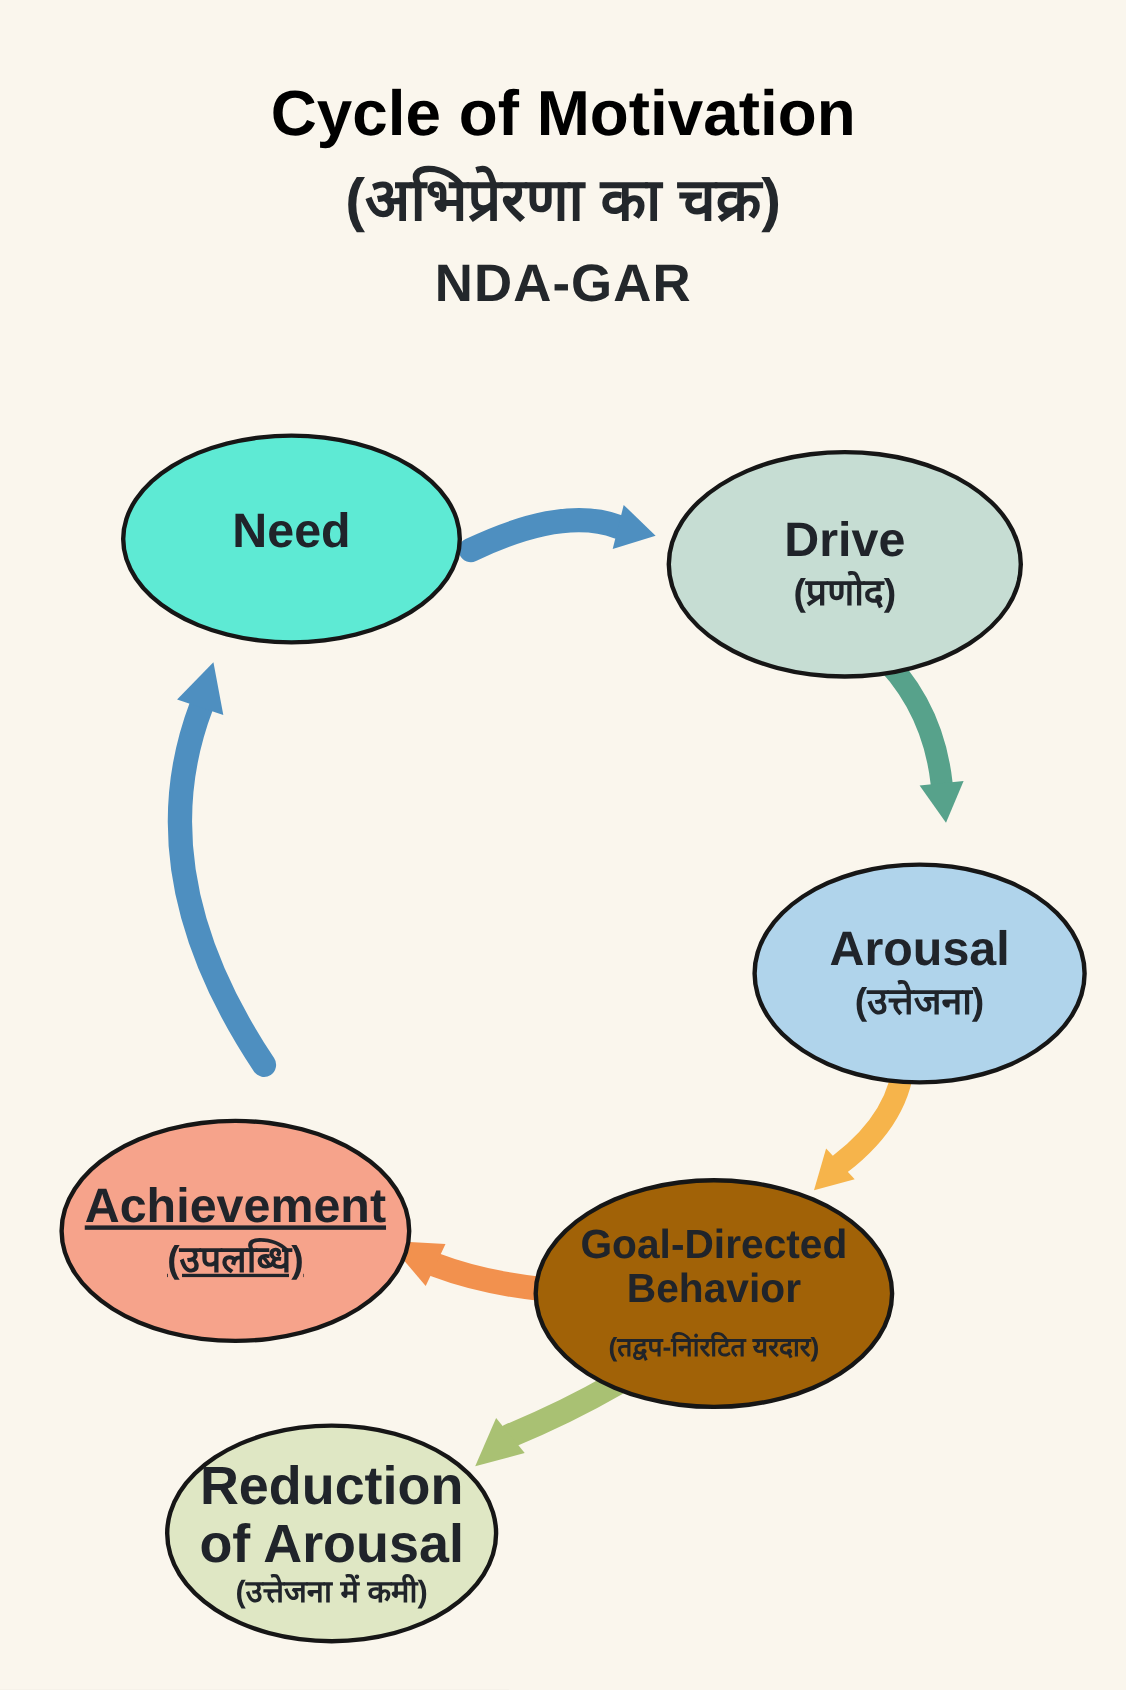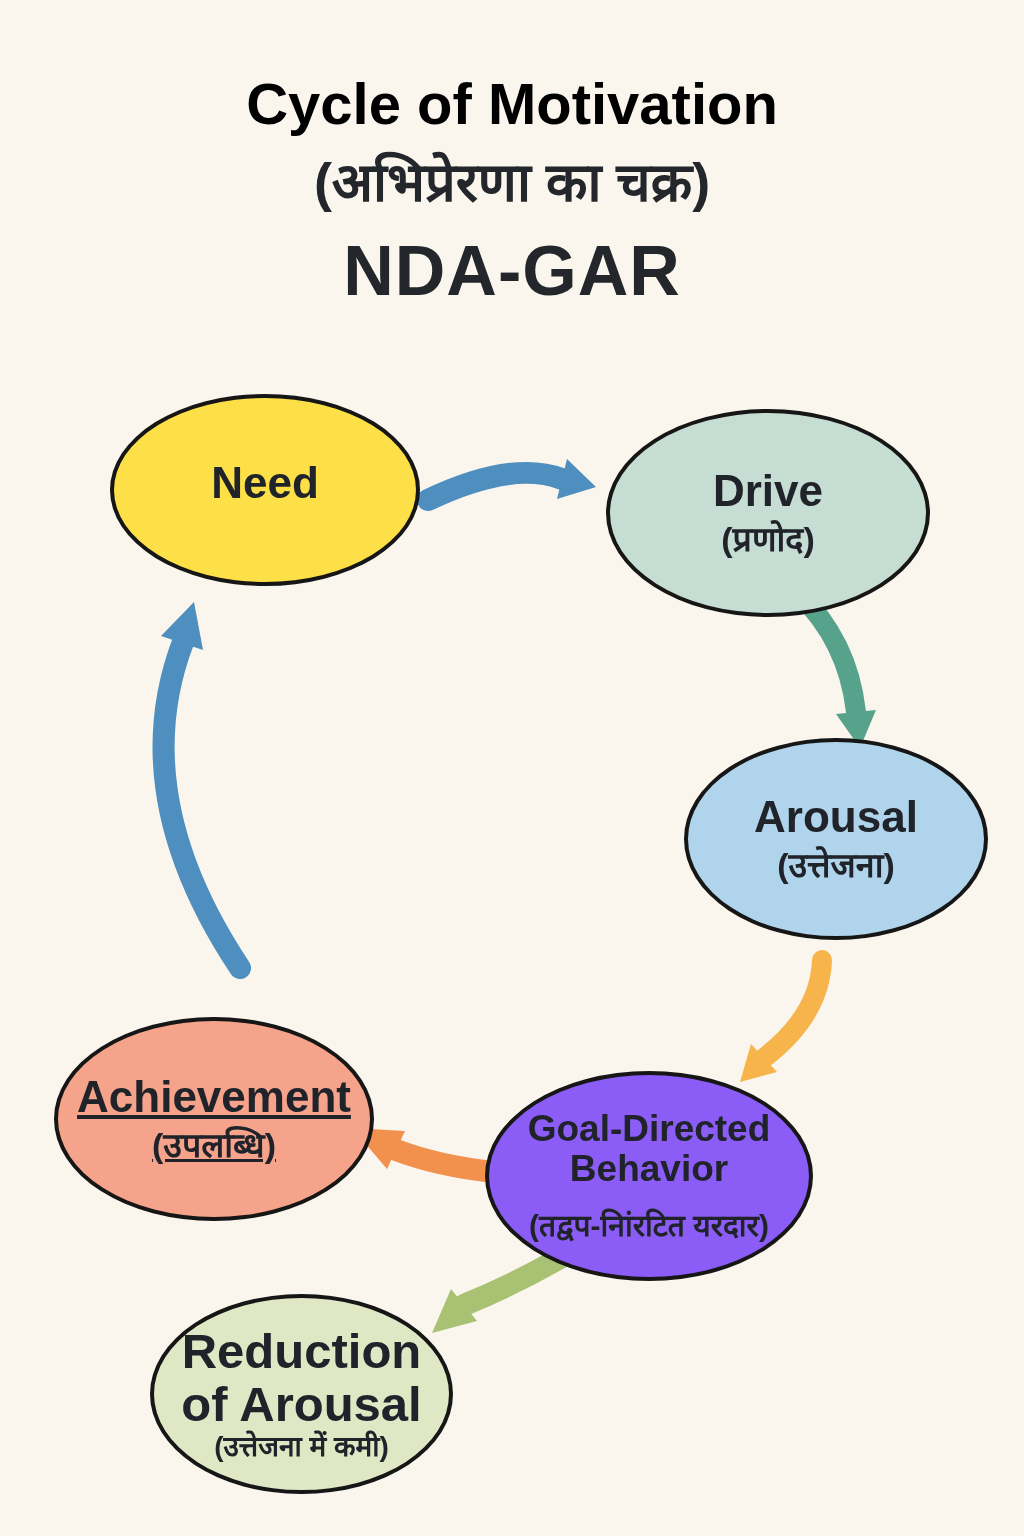--- a/index.html
+++ b/index.html
@@ -20,21 +20,21 @@
     text-align:center;color:#1d2125;
   }
   .title-main{
     font-size:58px;font-weight:700;letter-spacing:0px;
     margin:0;line-height:1.1;color:#000000;
   }
   .title-hindi{
     font-size:54px;font-weight:700;margin-top:14px;line-height:1.2;color:#23272b;
   }
   .title-acronym{
-    font-size:70px;font-weight:700;margin-top:16px;letter-spacing:1px;color:#23272b;
+    font-size:48px;font-weight:700;margin-top:16px;letter-spacing:1px;color:#23272b;
   }
   
   svg.arrows{
     position:absolute;left:0;top:0;width:1024px;height:1536px;
   }
   svg.arrows path{fill:none;}
   
   .node{
     position:absolute;
     border:4px solid #161616;
@@ -42,29 +42,29 @@
     display:flex;flex-direction:column;
     align-items:center;justify-content:center;
     text-align:center;
     box-sizing:border-box;
     color:#20242a;
   }
   .node .en{font-weight:700;line-height:1.08;}
   .node .hi{font-weight:700;line-height:1.15;}
   .node-need       {left:110px; top:394px;  width:310px; height:192px;}
   .node-drive      {left:606px; top:409px;  width:324px; height:208px;}
-  .node-arousal    {left:684px; top:738px;  width:304px; height:202px;justify-content:center;}
+  .node-arousal    {left:684px; top:784px;  width:304px; height:202px;justify-content:center;}
   .node-goal       {left:485px; top:1071px; width:328px; height:210px;}
   .node-achievement{left:54px;  top:1017px;  width:320px; height:204px;text-decoration:underline;}
   .node-reduction  {left:150px; top:1294px; width:303px; height:200px;}
 
   .node-need .en, .node-drive .en, .node-arousal .en, .node-achievement .en{font-size:44px;}
   .node-need .hi, .node-drive .hi, .node-arousal .hi, .node-achievement .hi{font-size:34px;margin-top:6px;}
   .node-goal .en{font-size:37px;}
-  .node-goal .hi{font-size:30px;margin-top:20px;}
+  .node-goal .hi{font-size:24px;margin-top:20px;}
   .node-reduction .en{font-size:49px;}
   .node-reduction .hi{font-size:28px;margin-top:0;}
 </style>
 </head>
 <body>
 
 <div class="canvas">
 
   <div class="header">
     <div class="title-main">Cycle of Motivation</div>
@@ -98,38 +98,38 @@
       <path d="M 240 968 Q 125 795 183 642" stroke-width="22" stroke-linecap="round" style="stroke: rgb(78, 143, 192);"></path>
       <polygon points="194,602 203,650 161,636" style="fill: rgb(78, 143, 192);"></polygon>
     </g>
 
     <g>
       <path d="M 560 1258 Q 515 1284 464 1305" stroke-width="22" stroke-linecap="round" style="stroke: rgb(169, 193, 115);"></path>
       <polygon points="432,1333 451,1289 477,1321" style="fill: rgb(169, 193, 115);"></polygon>
     </g>
   </svg>
 
-  <div class="node node-need" style="background-color: #fde047; gap: 15px;">
+  <div class="node node-need" style="background-color: #5eead4; gap: 15px;">
     <div class="en">Need</div>
     <div class="en"></div>
   </div>
 
   <div class="node node-drive" style="background-color: rgb(198, 221, 211);">
     <div class="en">Drive</div>
     <div class="en"></div>
     <div class="hi">(प्रणोद)</div>
   </div>
 
   <div class="node node-arousal" style="background-color: rgb(176, 212, 235);">
     <div class="en">Arousal</div>
     <div class="en"></div>
     <div class="hi">(उत्तेजना)</div>
   </div>
 
-  <div class="node node-goal" style="background-color: #8b5cf6;">
+  <div class="node node-goal" style="background-color: #a16207;">
     <div class="en">Goal-Directed</div>
     <div class="en">Behavior</div>
     <div class="hi">(तद्वप-निांरटित यरदार)</div>
   </div>
 
   <div class="node node-achievement" style="background-color: rgb(246, 163, 139);">
     <div class="en">Achievement</div>
     <div class="en"></div>
     <div class="hi">(उपलब्धि)</div>
   </div>

